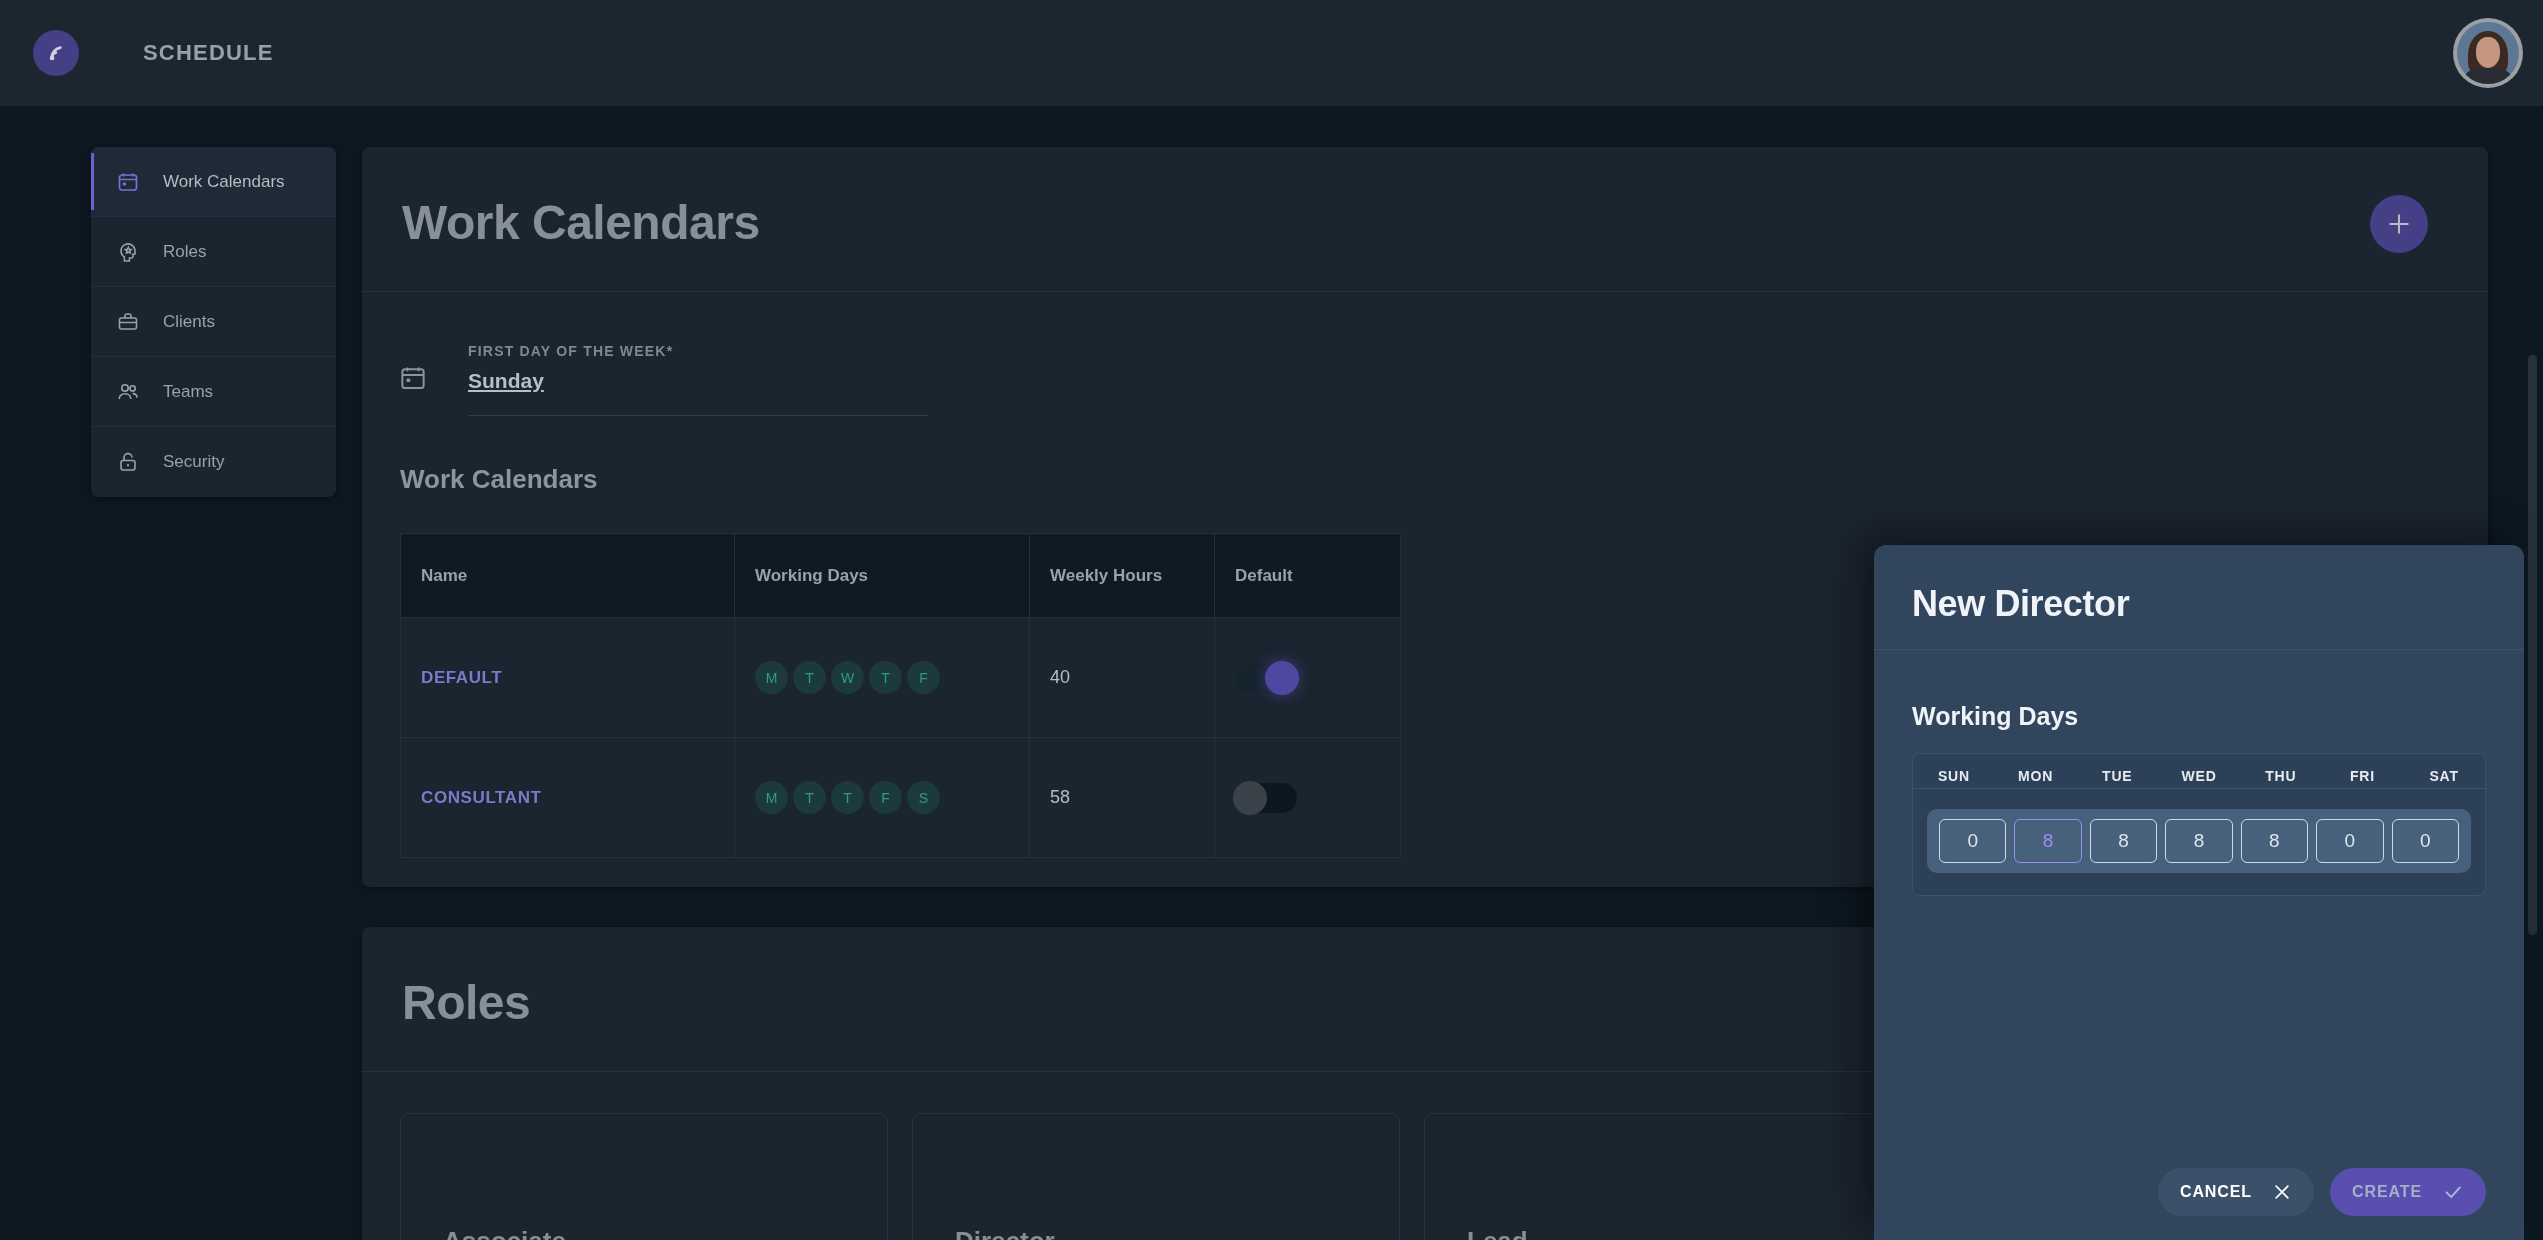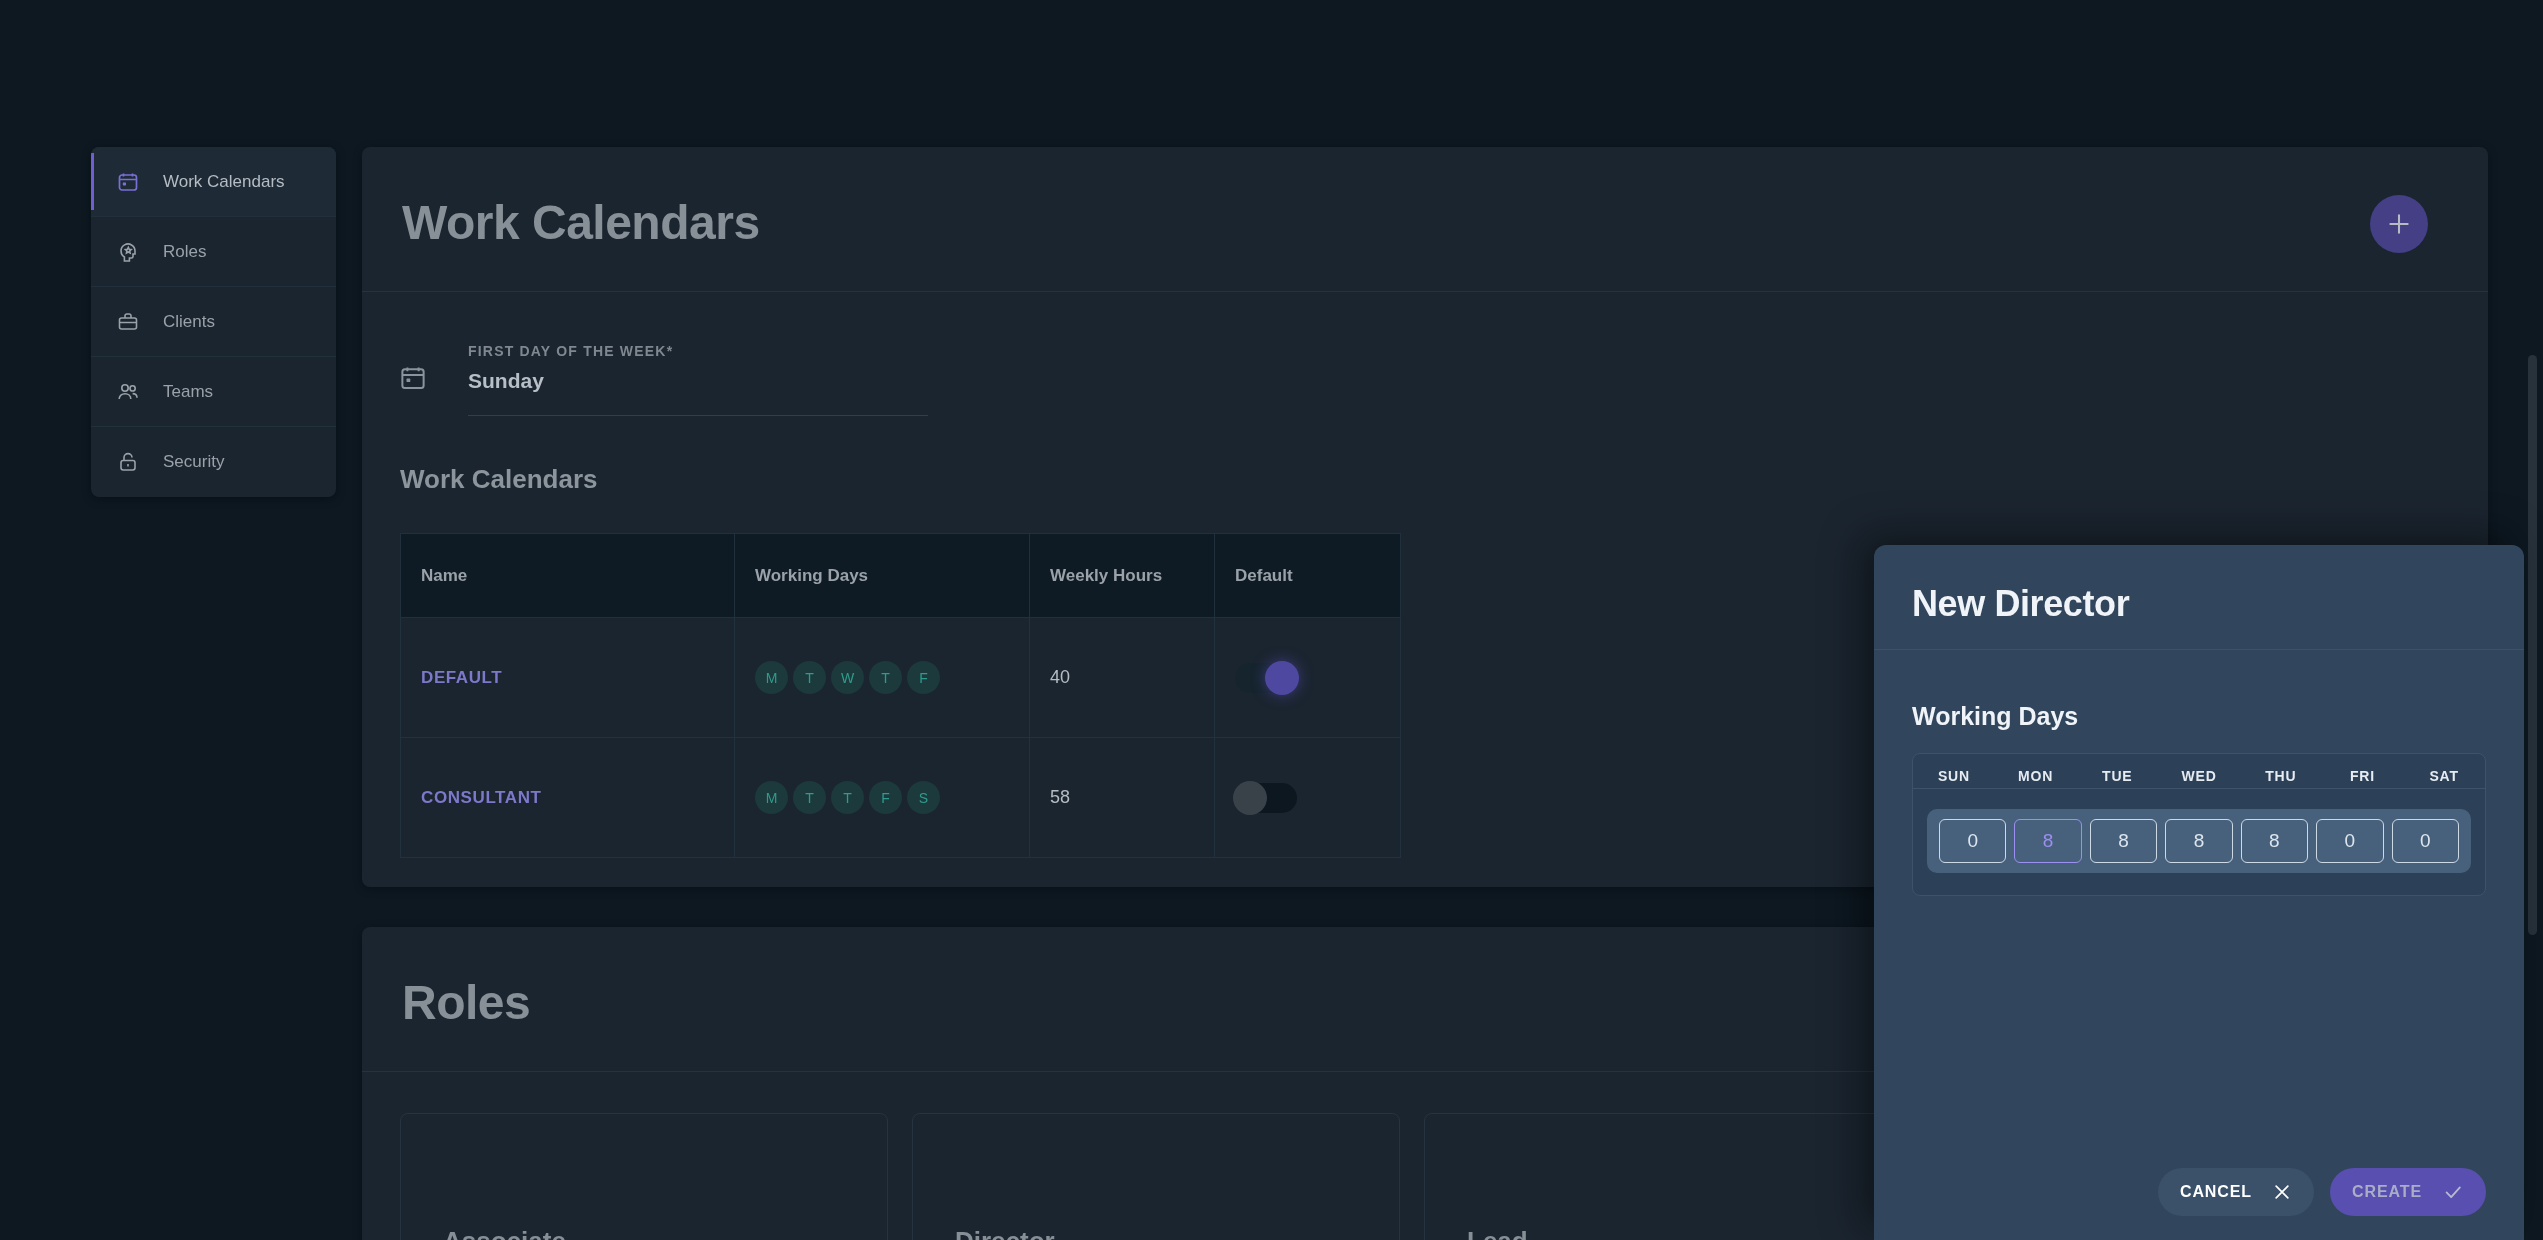--- a/index.html
+++ b/index.html
@@ -80,21 +80,21 @@
     width: 58px; height: 58px; border-radius: 50%; background: #453f86;
     display: flex; align-items: center; justify-content: center; cursor: pointer;
   }
   .fab svg { display:block; }
 
   
   .fdw { position: absolute; left: 398px; top: 343px; display: flex; align-items: flex-start; justify-content: space-between; }
   .fdw-icon { width: 34px; height: 34px; margin-top: 20px; }
   .fdw-body { margin-left: 36px; width: 460px; border-bottom: 1px solid #2f3f4d; padding-bottom: 22px; }
   .fdw-label { font-size: 14px; color: #7f8890; letter-spacing: 1.2px; font-weight: bold; }
-  .fdw-value { margin-top: 10px; font-size: 21px; color: #b7bec5; font-weight: 600; }
+  .fdw-value { margin-top: 10px; font-size: 21px; color: #b7bec5; font-weight: 600; text-decoration: underline; }
 
   .subtitle {
     position: absolute; left: 400px; top: 464px;
     font-size: 26px; font-weight: bold; color: #8d959c;
   }
 
   
   .wc-table {
     position: absolute; left: 400px; top: 533px;
     border-collapse: collapse; table-layout: fixed;
@@ -203,20 +203,37 @@
   .scrollbar {
     position: absolute; right: 6px; top: 355px; width: 9px; height: 580px;
     background: #28323b; border-radius: 5px;
   }
 </style>
 </head>
 <body>
 
 <div class="app">
 
+  <div class="topbar">
+    <div class="brand-logo">
+      <svg width="26" height="26" viewBox="0 0 24 24" fill="none">
+        <path d="M8 17c0-5 3-9 8-10" stroke="#cfd3e0" stroke-width="2.6" stroke-linecap="round"></path>
+        <path d="M8 17c0-2.6 1.6-4.6 4-5.4" stroke="#cfd3e0" stroke-width="2.4" stroke-linecap="round"></path>
+        <circle cx="8.4" cy="16.6" r="2.1" fill="#cfd3e0"></circle>
+      </svg>
+    </div>
+    <div class="brand-title">SCHEDULE</div>
+    <div class="avatar-wrap">
+      <div class="avatar">
+        <div class="av-hair"></div>
+          <div class="av-face"></div>
+          <div class="av-body"></div>
+      </div>
+    </div>
+  </div>
 
   <div class="sidebar">
 
 
     <div class="side-item active">
       <span class="side-icon">
         <svg width="24" height="24" viewBox="0 0 24 24" fill="none" stroke="#7a6fd6" stroke-width="1.7">
           <rect x="3.5" y="5" width="17" height="15" rx="2.5"></rect>
           <path d="M3.5 9.5h17M7.5 3.5v3M16.5 3.5v3"></path>
           <rect x="6.8" y="12.4" width="3.2" height="3" rx=".6" fill="#7a6fd6" stroke="none"></rect>

